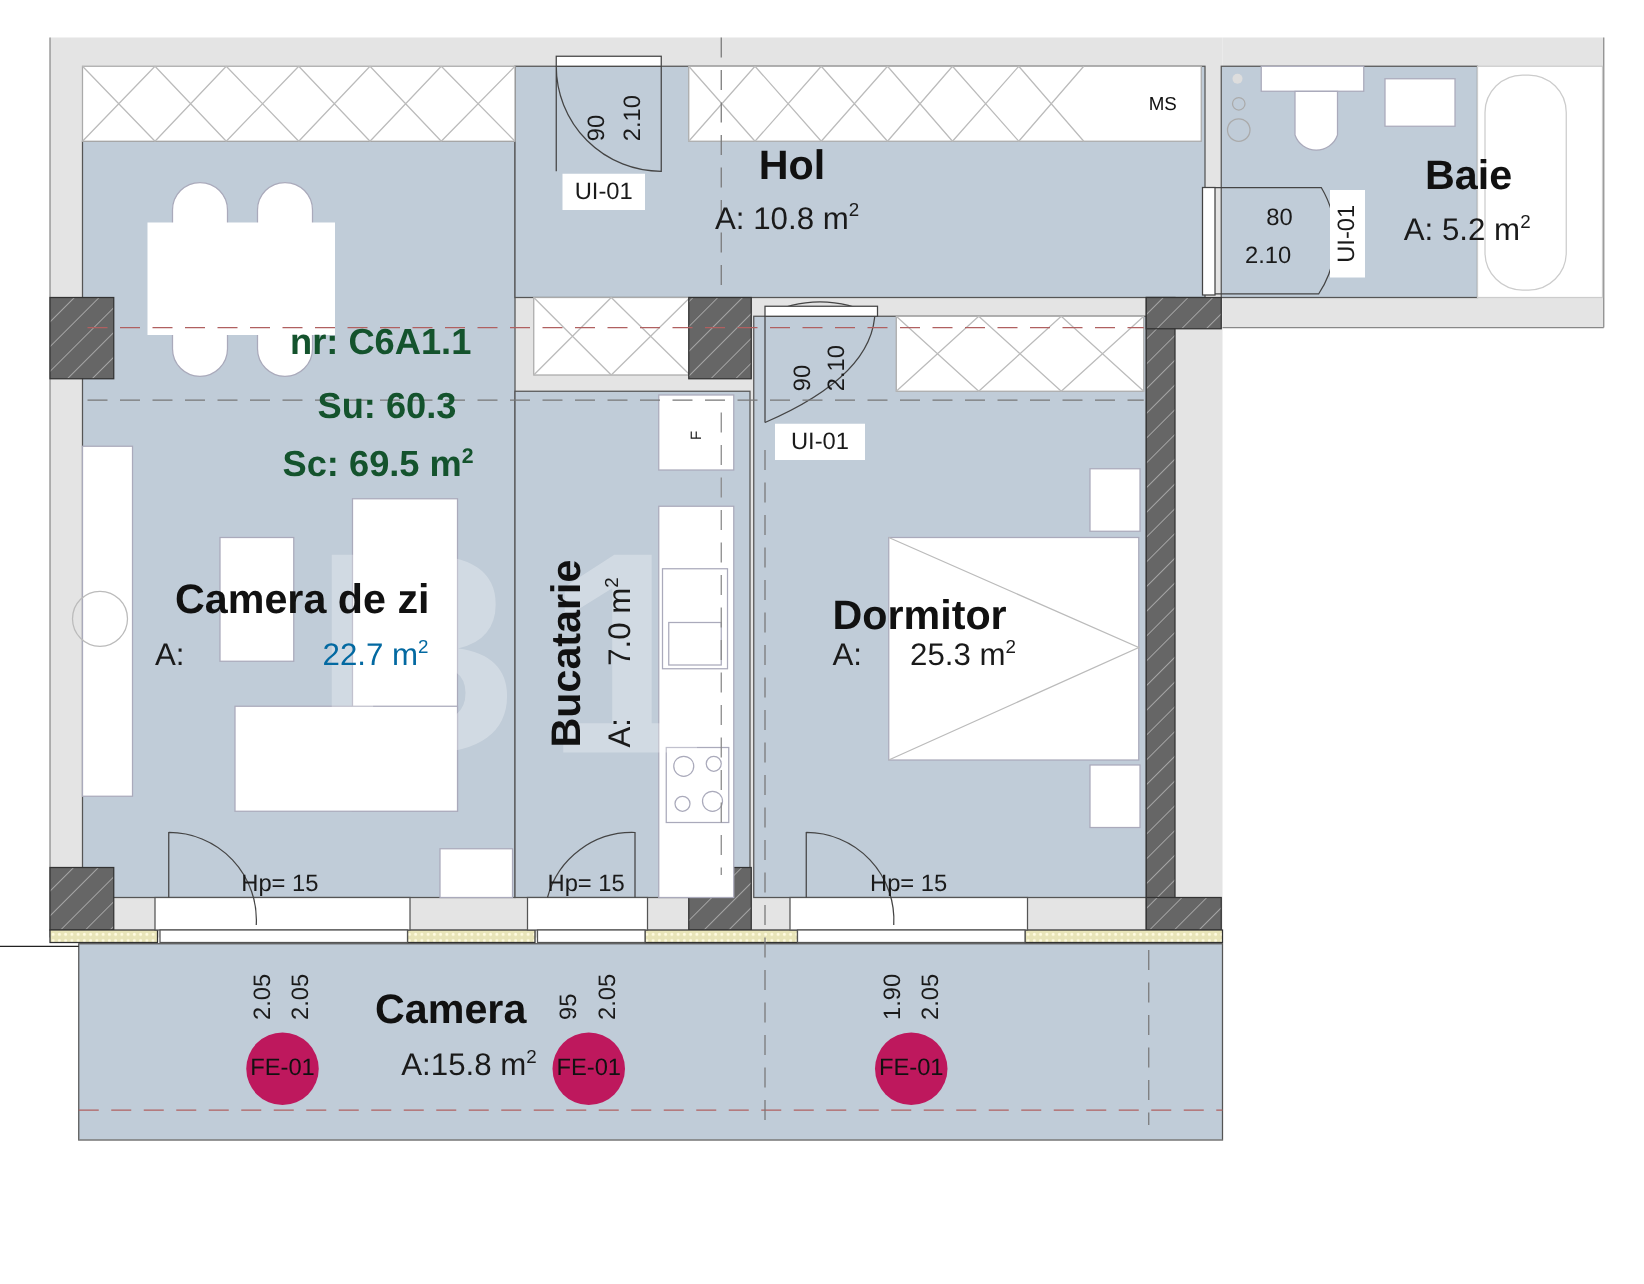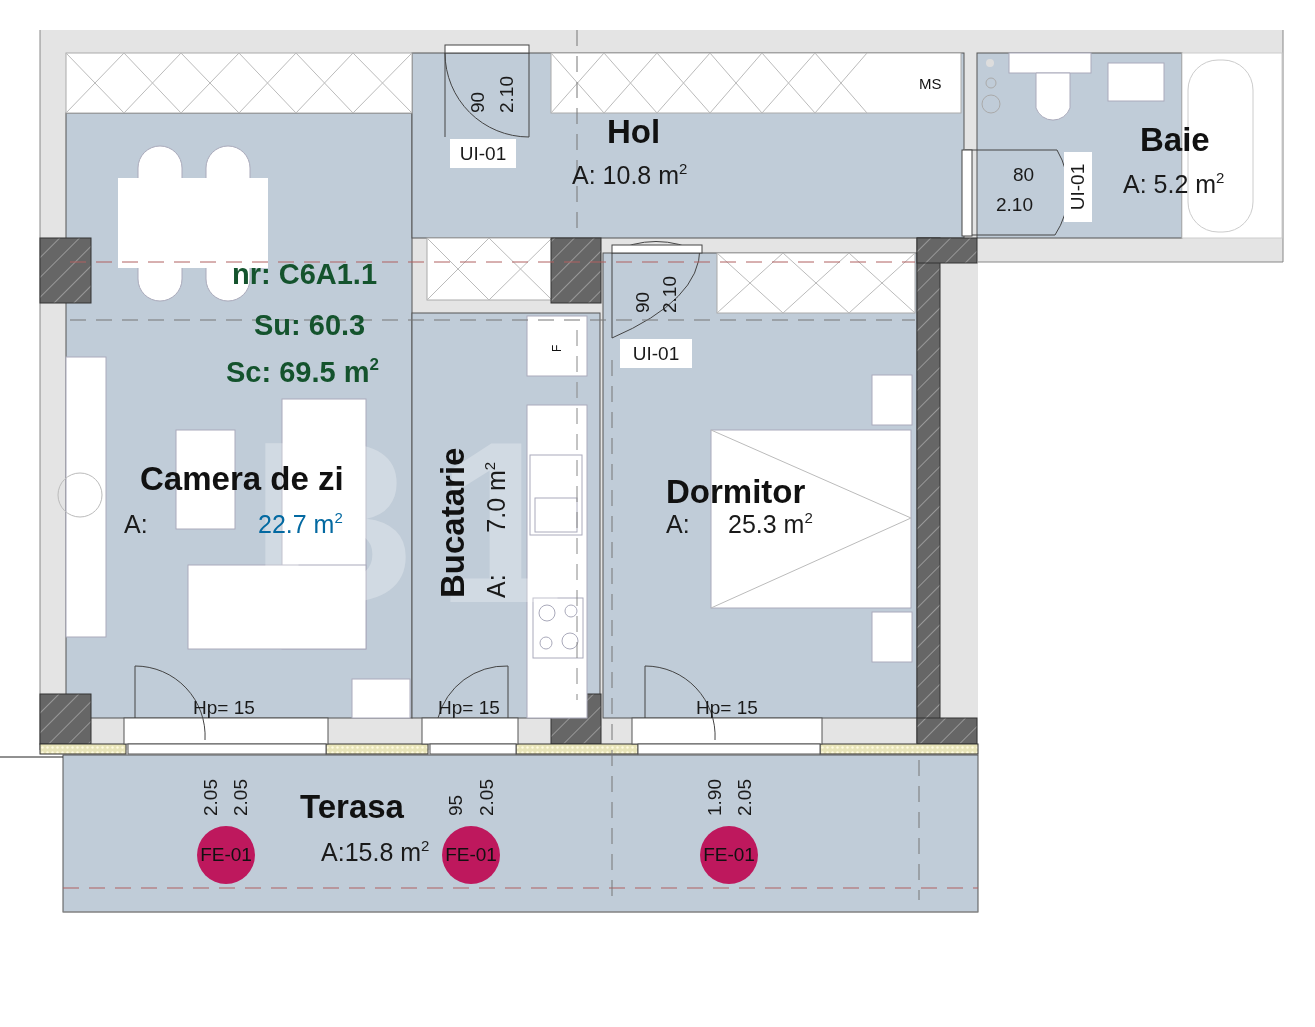--- a/index.html
+++ b/index.html
@@ -180,21 +180,21 @@
 <div class="lbl room-area" style="left:124px; top:512px;">A:</div>
 <div class="lbl room-area" style="left:258px; top:512px; color:#0369a1;"><span>22.7 m</span><sup>2</sup></div>
 
 <div class="lbl room-name rot" style="left:436px; top:598px;">Bucatarie</div>
 <div class="lbl room-area rot" style="left:484px; top:598px;"><span>A:</span>&nbsp;&nbsp;&nbsp;&nbsp;&nbsp;&nbsp;<span>7.0 m</span><sup>2</sup></div>
 
 <div class="lbl room-name" style="left:666px; top:462px;margin-top:13px;">Dormitor</div>
 <div class="lbl room-area" style="left:666px; top:512px;">A:</div>
 <div class="lbl room-area" style="left:728px; top:512px;"><span>25.3 m</span><sup>2</sup></div>
 
-<div class="lbl room-name" style="left:300px; top:790px;">Terasa</div>
+<div class="lbl room-name" style="left:300px; top:790px;">Camera</div>
 <div class="lbl room-area" style="left:294px; top:840px;margin-left:27px;"><span>A:</span><span>15.8 m</span><sup>2</sup></div>
 
 <div class="lbl dim rot" style="left:468px; top:113px;">90</div>
 <div class="lbl dim rot" style="left:497px; top:113px;">2.10</div>
 <div class="tag-box" style="left:450px; top:139px; width:66px; height:29px;">UI-01</div>
 
 <div class="lbl dim rot" style="left:633px; top:313px;">90</div>
 <div class="lbl dim rot" style="left:660px; top:313px;">2.10</div>
 <div class="tag-box" style="left:620px; top:339px; width:72px; height:29px;">UI-01</div>
 

